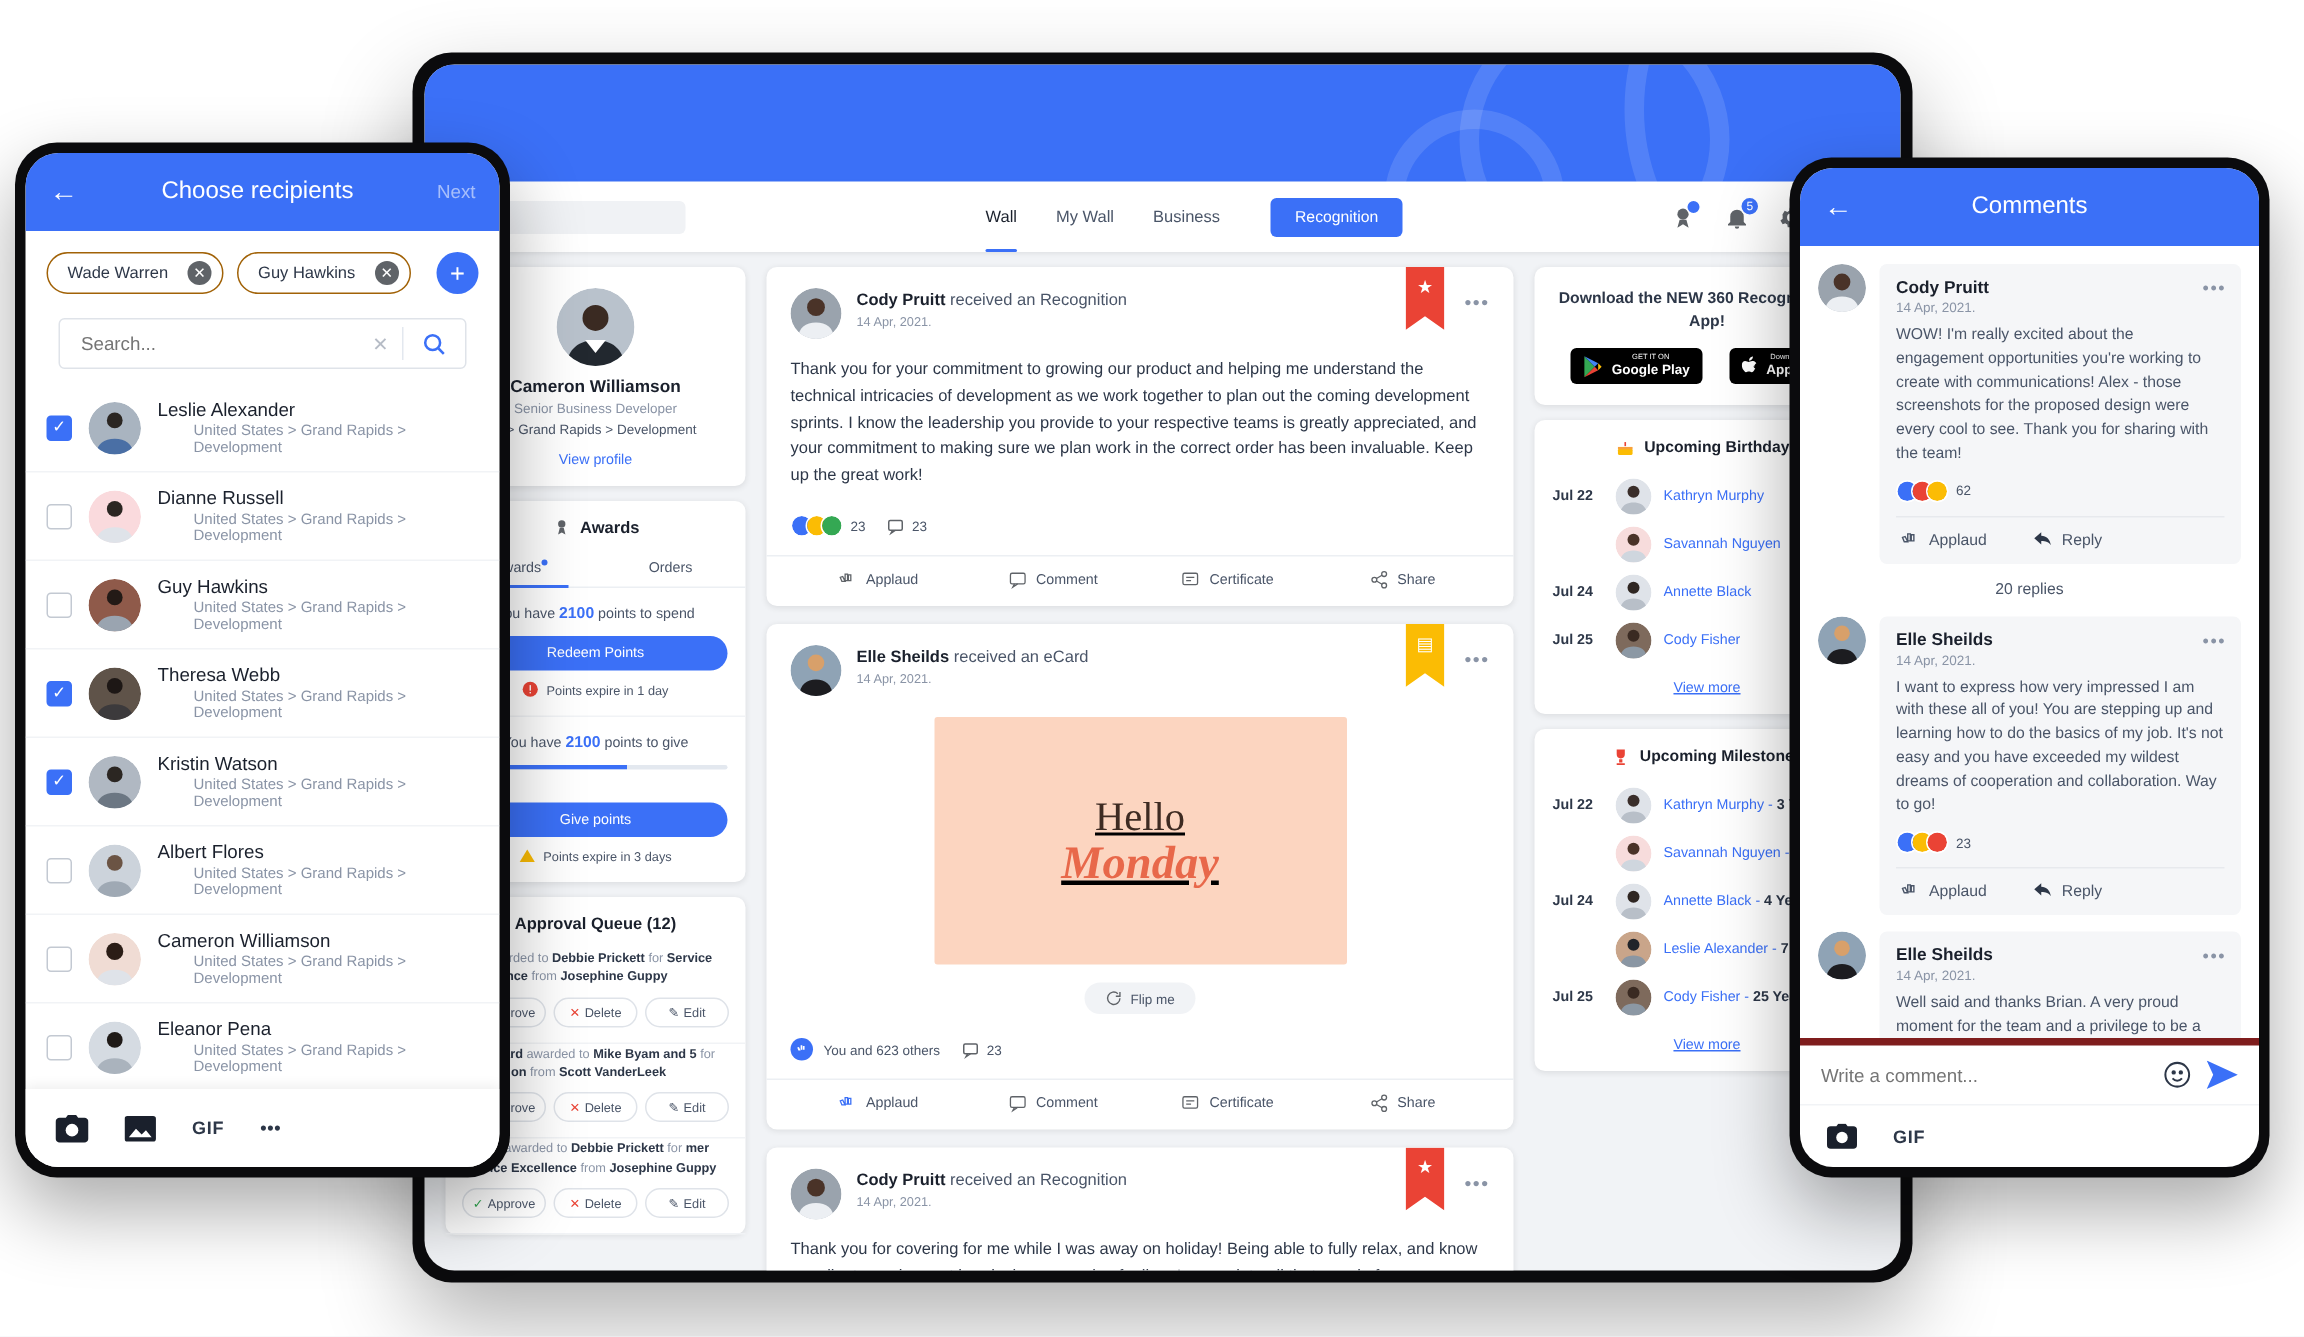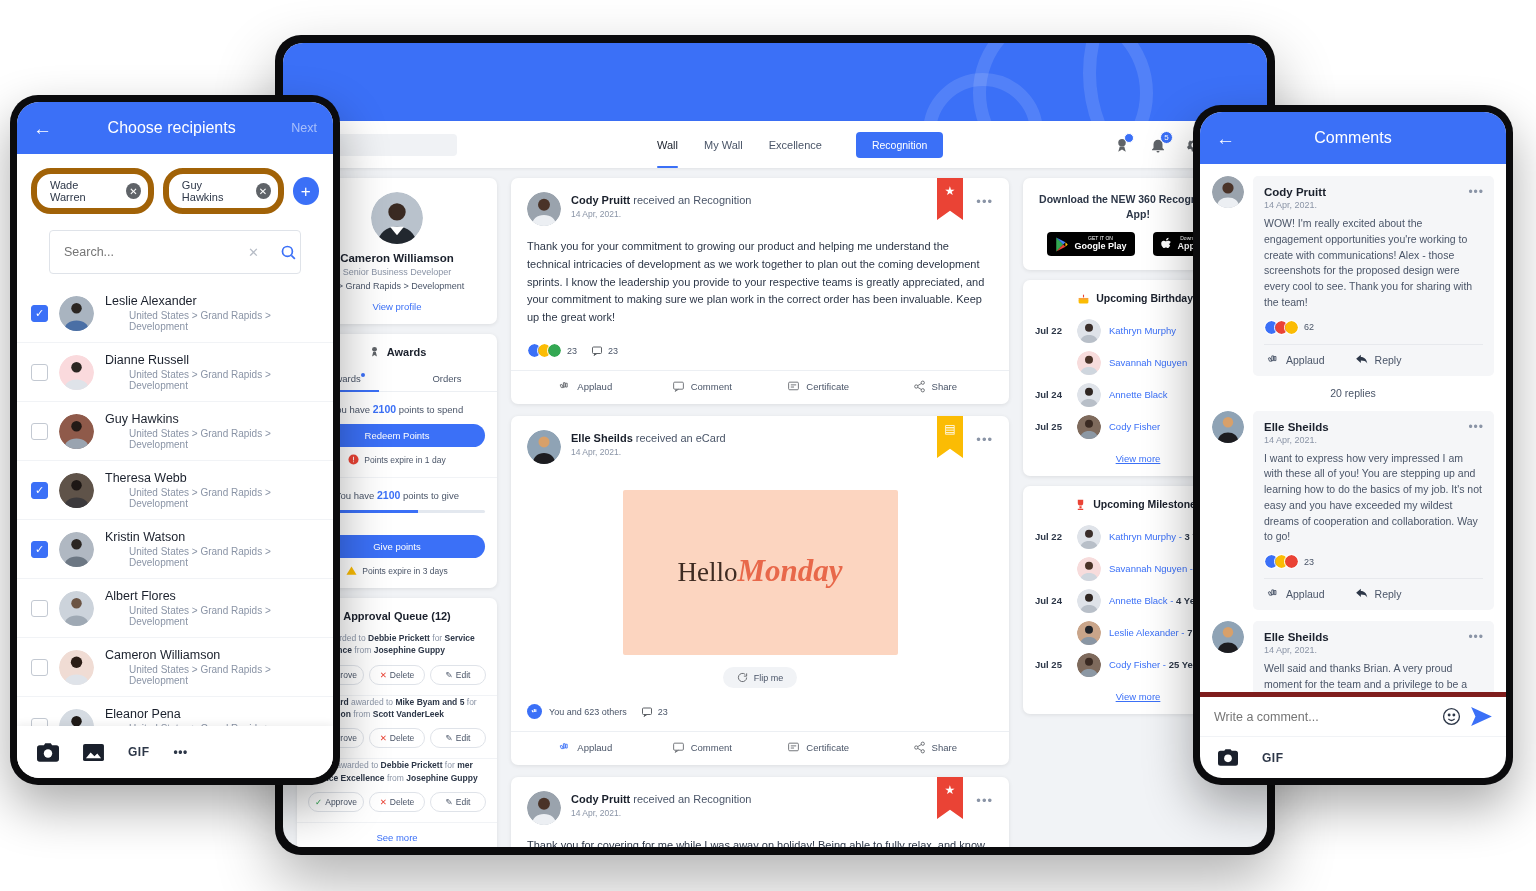--- a/index.html
+++ b/index.html
@@ -167,22 +167,22 @@
   .post-actions { display: flex; padding: 9px 16px 11px; }
   .pact {
     flex: 1; display: flex; align-items: center; justify-content: center; gap: 6px;
     font-size: 9.5px; color: #4a5568; cursor: pointer;
   }
 
   
   .ecard-wrap { padding: 14px 16px 0; }
   .ecard {
     background: #fcd5c0; height: 165px; border-radius: 2px;
-    display: flex; flex-direction: row; align-items: center; justify-content: center;
-    margin: 12px auto; width: 275px;
+    display: flex; flex-direction: column; align-items: center; justify-content: center;
+    margin: 0 auto; width: 275px; text-decoration: underline;
   }
   .ec-hello { font-family: "Liberation Serif", serif; font-size: 27px; color: #3e2b22; }
   .ec-monday { font-family: "Liberation Serif", serif; font-style: italic; font-weight: bold; font-size: 31px; color: #e8684a; margin-top: -3px; }
   .flip-btn {
     margin: 12px auto 0; display: flex; align-items: center; gap: 6px;
     background: #f1f3f6; border: none; border-radius: 14px;
     font-size: 9px; color: #4a5568; padding: 5px 14px; cursor: pointer;
   }
   .you-like { display: flex; align-items: center; gap: 7px; }
   .you-ico { width: 15px; height: 15px; border-radius: 50%; background: #3b70f7; display:flex; align-items:center; justify-content:center; }
@@ -220,33 +220,33 @@
   .ph-header {
     background: #3b70f7; height: 52px; display: flex; align-items: center;
     padding: 0 16px; flex: 0 0 52px;
   }
   .ph-back { color: #fff; font-size: 19px; cursor: pointer; line-height: 1; }
   .ph-title { flex: 1; text-align: center; color: #fff; font-size: 16px; }
   .ph-next { color: rgba(255,255,255,.55); font-size: 12.5px; cursor: pointer; }
   .chips { display: flex; align-items: center; gap: 9px; padding: 14px 14px 0; }
   .chip {
     display: flex; align-items: center; gap: 13px;
-    border: 6px solid #a16207; border-radius: 20px; padding: 5px 7px 5px 13px;
+    border: 1px solid #a16207; border-radius: 20px; padding: 5px 7px 5px 13px;
     font-size: 11px; color: #2d3748; cursor: pointer;
   }
   .chip-x {
     width: 16px; height: 16px; border-radius: 50%; background: #5f6368;
     color: #fff; font-size: 10px; display: flex; align-items: center; justify-content: center; cursor: pointer;
   }
   .add-btn {
     width: 28px; height: 28px; border-radius: 50%; background: #3b70f7; color: #fff;
     display: flex; align-items: center; justify-content: center; font-size: 17px;
     margin-left: auto; cursor: pointer; line-height: 1;
   }
-  .search-row { margin: 16px 32px 0; border: 1px solid #dfe3e9; border-radius: 4px; display: flex; align-items: center; height: 44px; }
+  .search-row { margin: 16px 22px 0; border: 1px solid #dfe3e9; border-radius: 4px; display: flex; align-items: center; height: 34px; }
   .search-inp { flex: 1; border: none; outline: none; font-size: 12.5px; color: #4a5568; padding: 0 14px; background: transparent; font-family: inherit; }
   .search-x { color: #b6bcc6; font-size: 13px; padding: 0 9px; cursor: pointer; }
   .search-div { width: 1px; height: 22px; background: #e3e8ef; }
   .search-go { padding: 0 12px; cursor: pointer; display: flex; align-items: center; }
   .clist { flex: 1; overflow: hidden; margin-top: 10px; }
   .crow { display: flex; align-items: center; gap: 11px; padding: 10px 14px; border-bottom: 1px solid #f1f3f6; }
   .cbox {
     width: 17px; height: 17px; border-radius: 3px; border: 1.5px solid #c3c9d2;
     flex: 0 0 17px; cursor: pointer; display: flex; align-items: center; justify-content: center;
   }
@@ -304,21 +304,21 @@
         <div class="ring r1"></div>
         <div class="ring r2"></div>
         <div class="ring r3"></div>
       </div>
 
       <div class="topbar">
         <div class="logo-ph"></div>
         <div class="nav-tabs">
           <div class="nav-tab active">Wall</div>
           <div class="nav-tab">My Wall</div>
-          <div class="nav-tab">Excellence</div>
+          <div class="nav-tab">Business</div>
           <button class="rec-btn">Recognition</button>
         </div>
         <div class="top-icons">
           <div class="ticon">
             <svg width="18" height="18" viewBox="0 0 24 24" fill="#5f6368">
               <circle cx="12" cy="9" r="5"></circle>
                 <path d="M9 14l-2 7 5-3 5 3-2-7z"></path>
             </svg>
             <div class="badge dot"></div>
           </div>
@@ -464,21 +464,20 @@
                     <span style="color:#ea4335">✕</span>
                     <span>Delete</span>
                   </button>
                 <button class="aq-btn">
                     <span>✎</span>
                     <span>Edit</span>
                   </button>
               </div>
             </div>
 
-            <div class="aq-see">See more</div>
           </div>
         </div>
 
         <div class="col-mid">
 
           <div class="post">
             <div class="ribbon red">
                 <span>★</span>
               </div>
             <div class="post-dots">•••</div>

